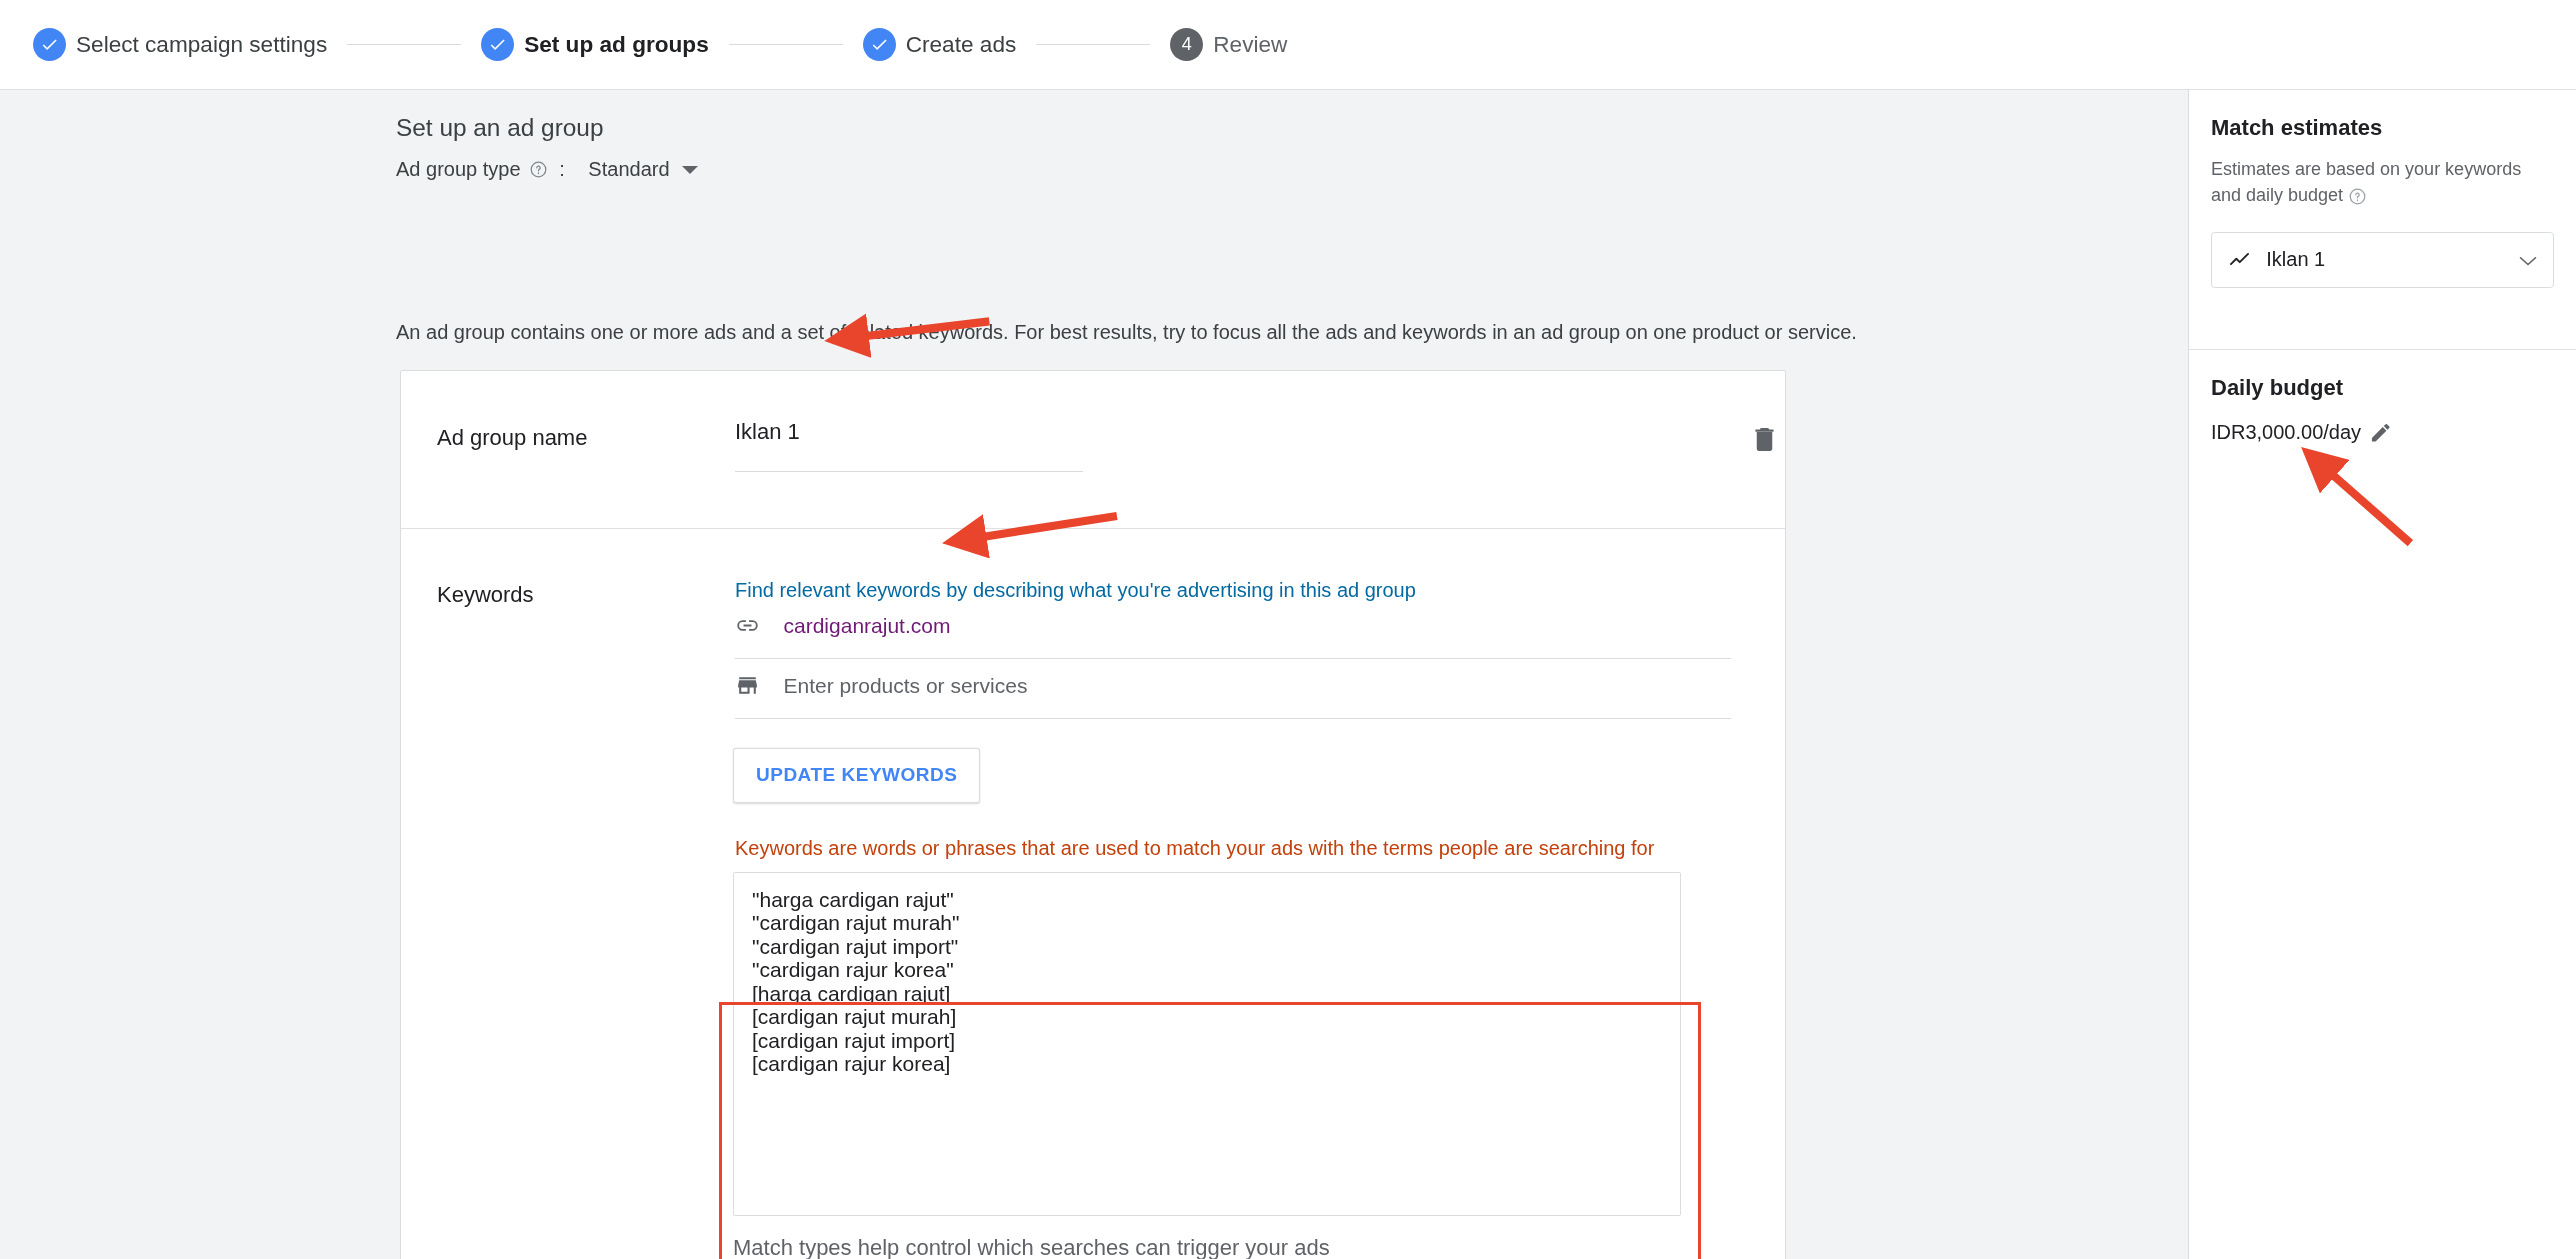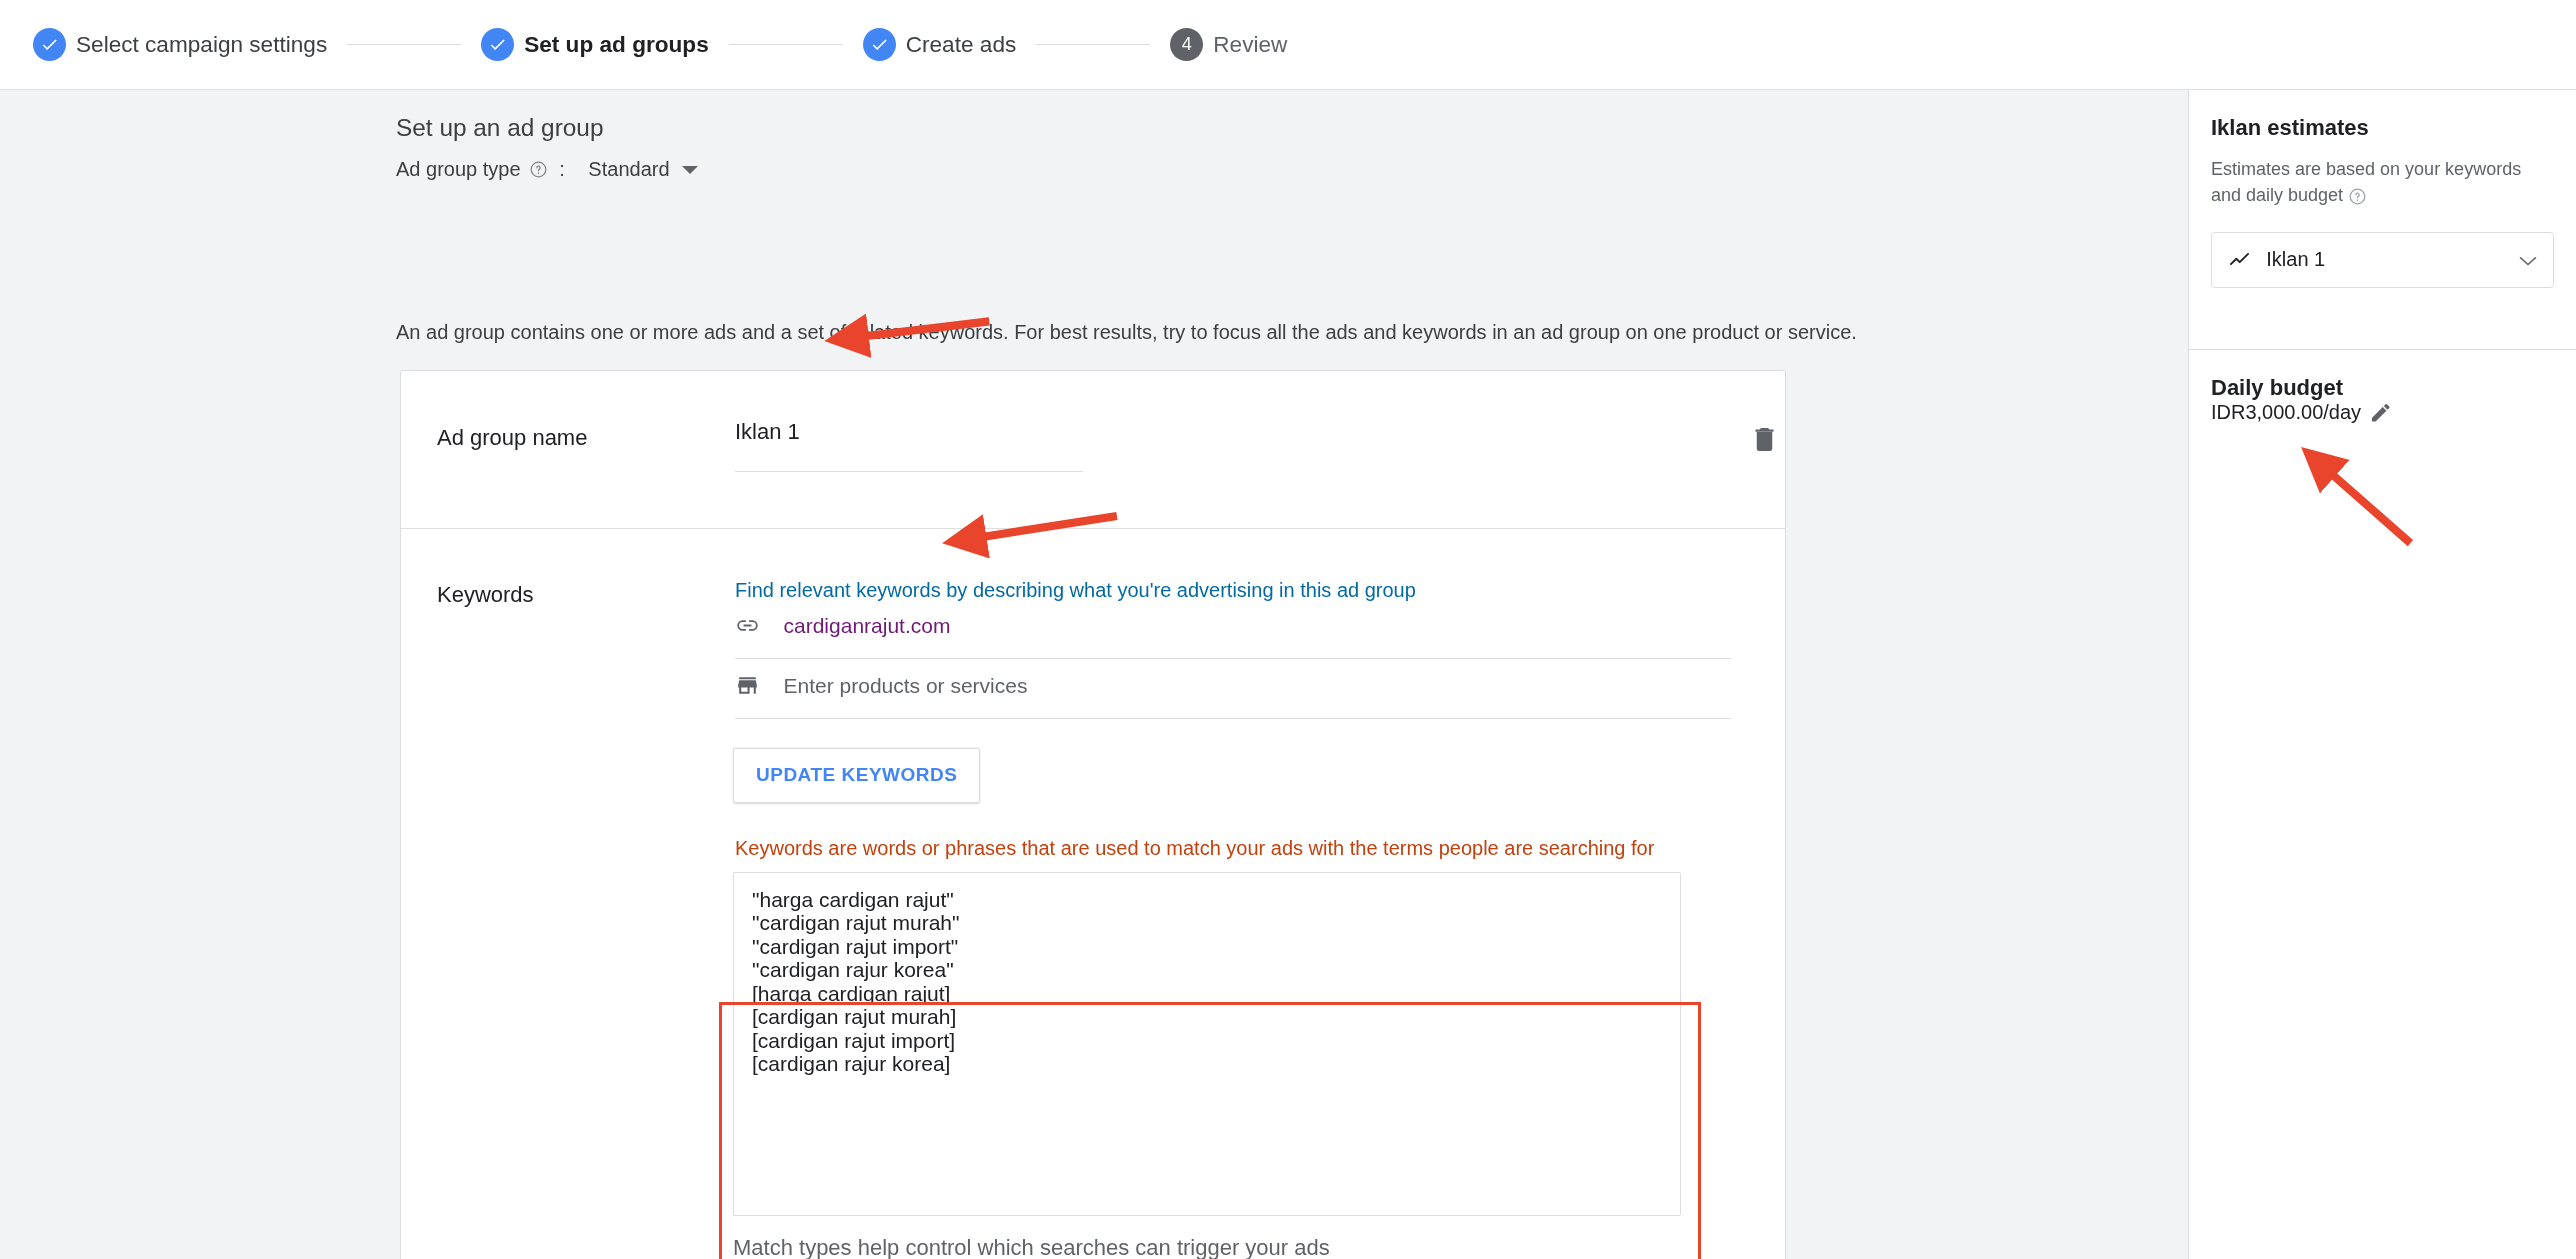--- a/index.html
+++ b/index.html
@@ -290,20 +290,21 @@
     height: 0.9px;
     background: #e0e0e0;
   }
   .budget-panel {
     position: absolute;
     left: 0; top: 260px;
     width: 388px;
     padding: 25px 22px 0 22px;
   }
   .budget-value-row {
+    margin-top: 20px;
     display: flex;
     align-items: center;
     gap: 8px;
     font-size: 20px;
     color: #202124;
   }
   .pencil-btn { width: 23.5px; height: 23.5px; cursor: pointer; }
 
   
   .arrows {
@@ -433,21 +434,21 @@
 
         <div class="match-help">Match types help control which searches can trigger your ads</div>
 
       </div>
     </div>
   </div>
 
   <div class="sidebar">
 
     <div class="side-panel" style="padding-top:25px;">
-      <div class="side-title">Iklan estimates</div>
+      <div class="side-title">Match estimates</div>
       <div class="side-sub">
         <span>Estimates are based on your keywords and daily budget</span>
         <span class="help-icon">
           <svg viewBox="0 0 24 24" width="19" height="19" aria-hidden="true">
             <circle cx="12" cy="12" r="9.2" fill="none" stroke="#9aa0a6" stroke-width="1.6"></circle>
             <path d="M12 17.2v-.9M9.9 9.9a2.1 2.1 0 1 1 2.9 1.95c-.55.26-.8.7-.8 1.35v.5" fill="none" stroke="#9aa0a6" stroke-width="1.6" stroke-linecap="round"></path>
           </svg>
         </span>
       </div>
 

